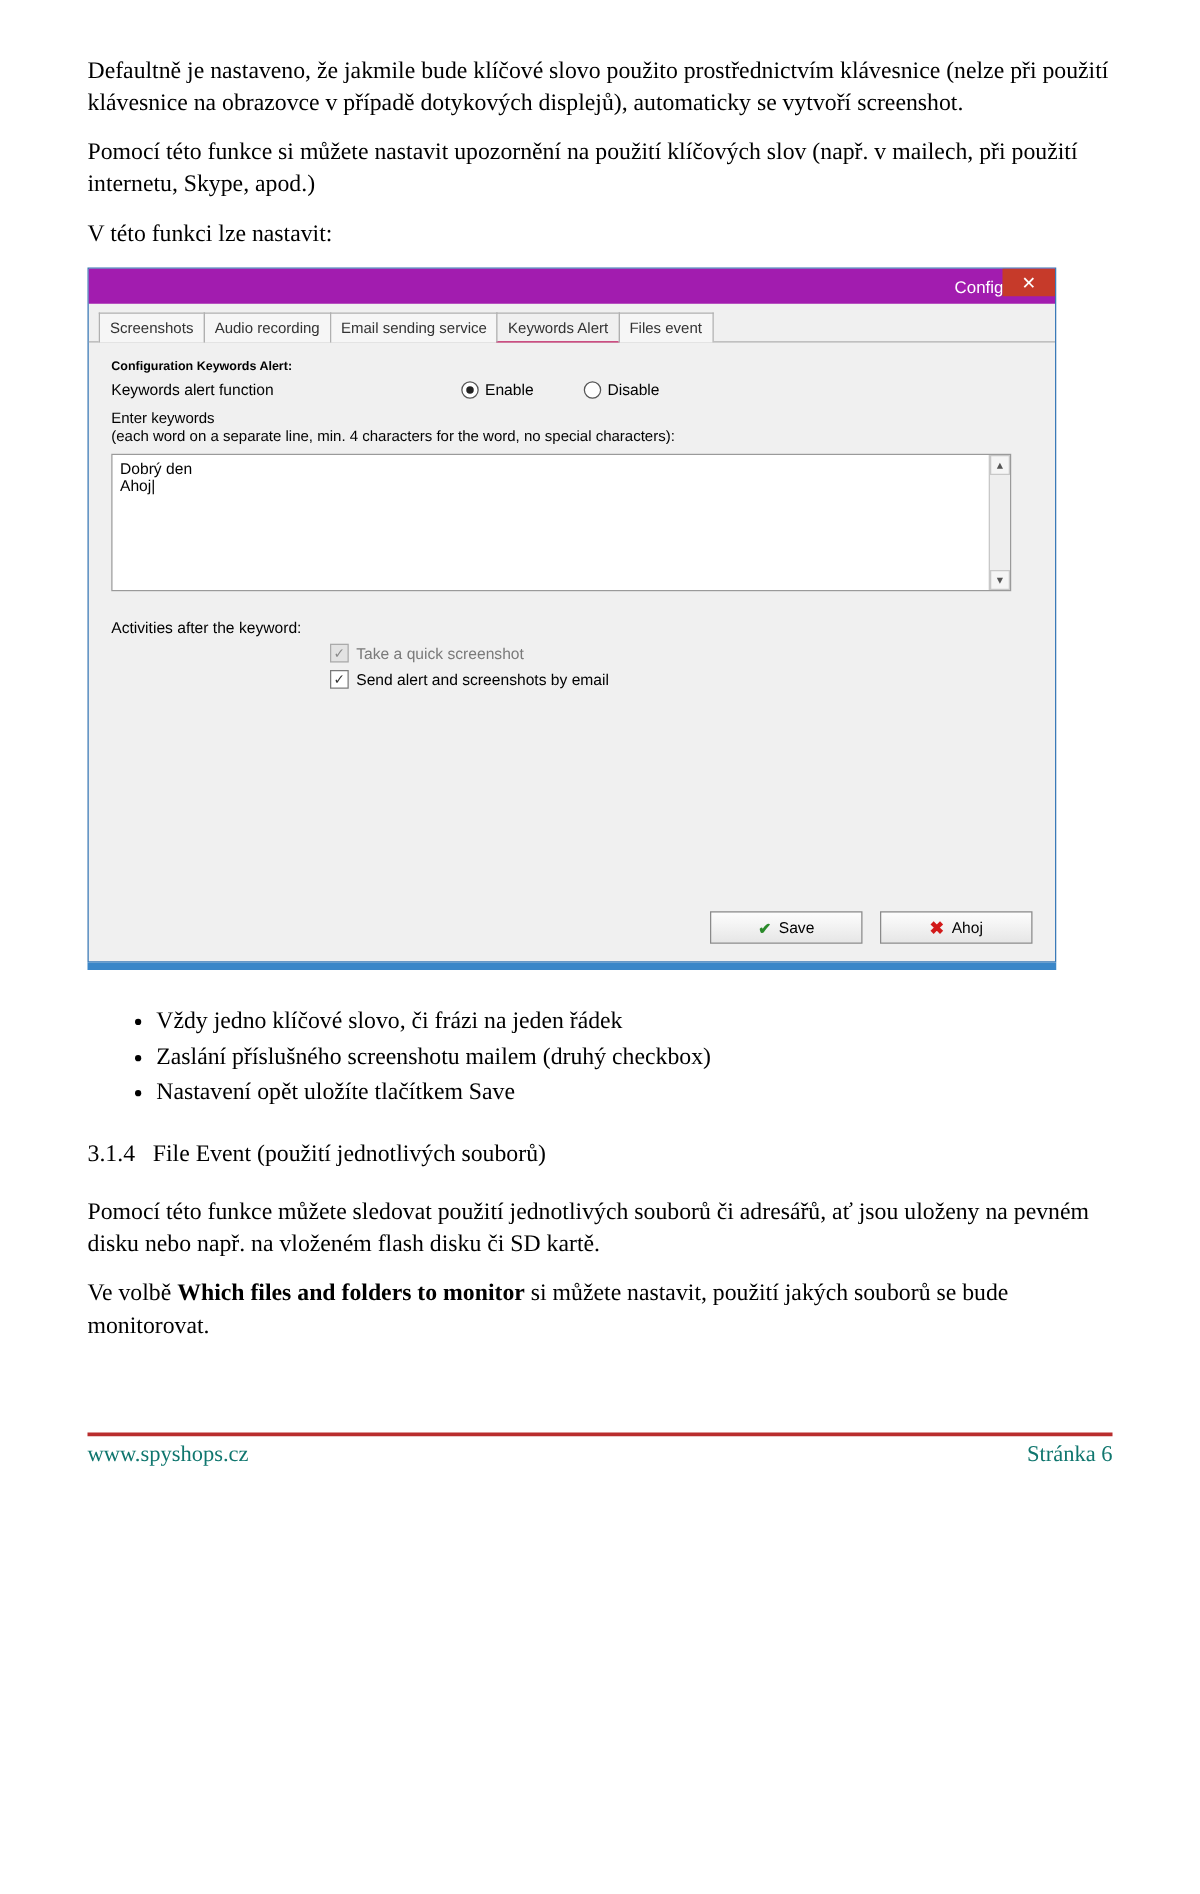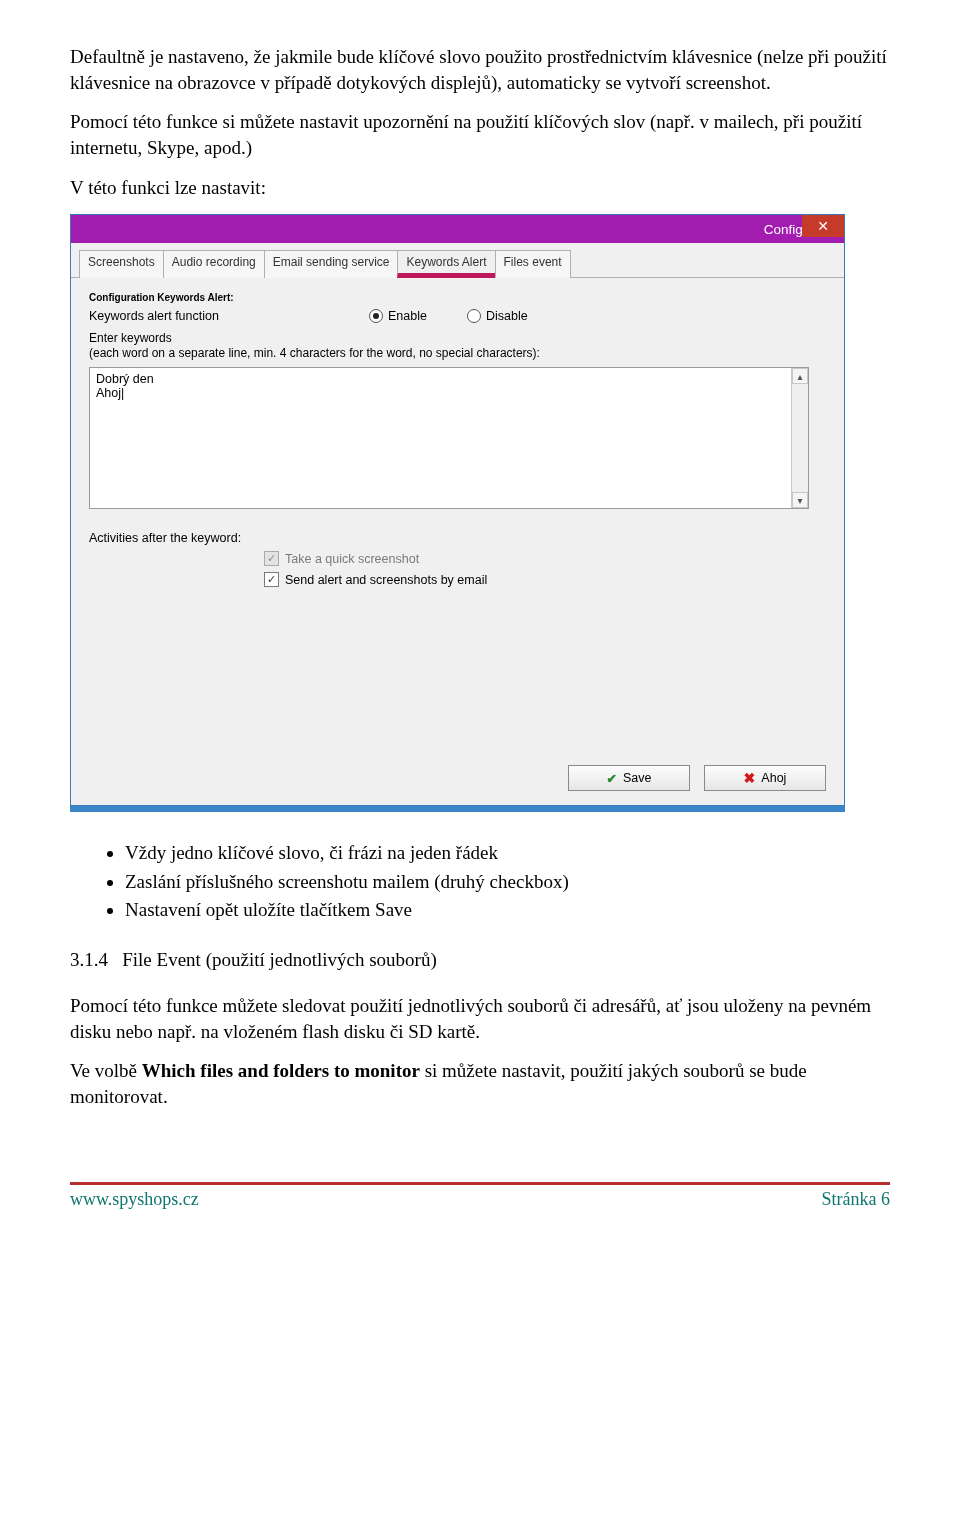--- a/index.html
+++ b/index.html
@@ -82,21 +82,21 @@
     margin-right: -1px;
     background: #f6f6f6;
     position: relative;
     top: 1px;
     color: #333;
     white-space: nowrap;
   }
   .tab.active {
     background: #f0f0f0;
     font-weight: normal;
-    border-bottom: 5px solid #be185d;
+    border-bottom: 1px solid #be185d;
   }
   .inner {
     padding: 14px 18px 14px 18px;
   }
   .grp-title {
     font-weight: bold;
     font-size: 10px;
     margin-bottom: 0;
   }
   .row {
@@ -118,21 +118,21 @@
   }
   .radio .dot .fill {
     width: 6px; height: 6px; border-radius: 50%; background: #222;
   }
   .hint {
     font-size: 12px; margin-top: 8px; line-height: 1.25;
   }
   .kw-box {
     margin-top: 6px;
     width: 720px;
-    height: 142px;
+    height: 110px;
     background: #fff;
     border: 1px solid #9a9a9a;
     padding: 4px 6px;
     font-size: 12.5px;
     color: #000;
     box-sizing: border-box;
     position: relative;
   }
   .kw-box .scroll {
     position: absolute; right: 0; top: 0; bottom: 0; width: 16px;

